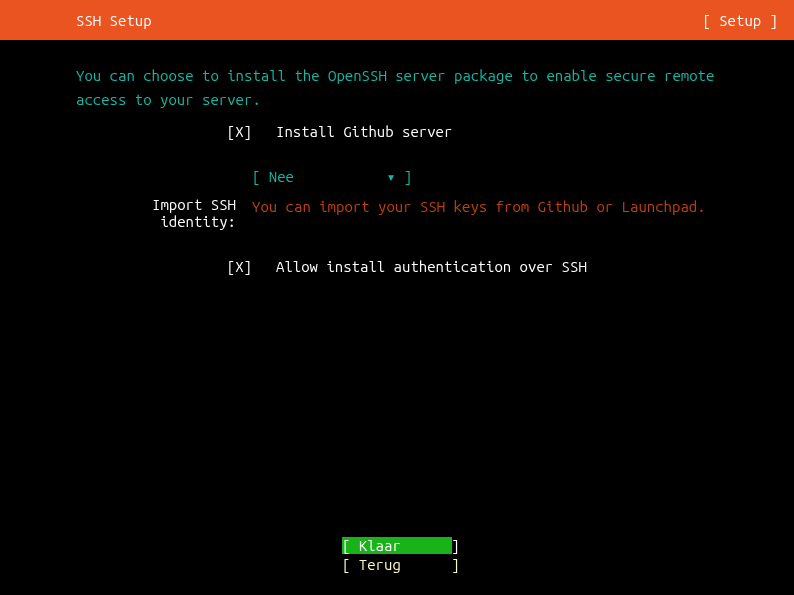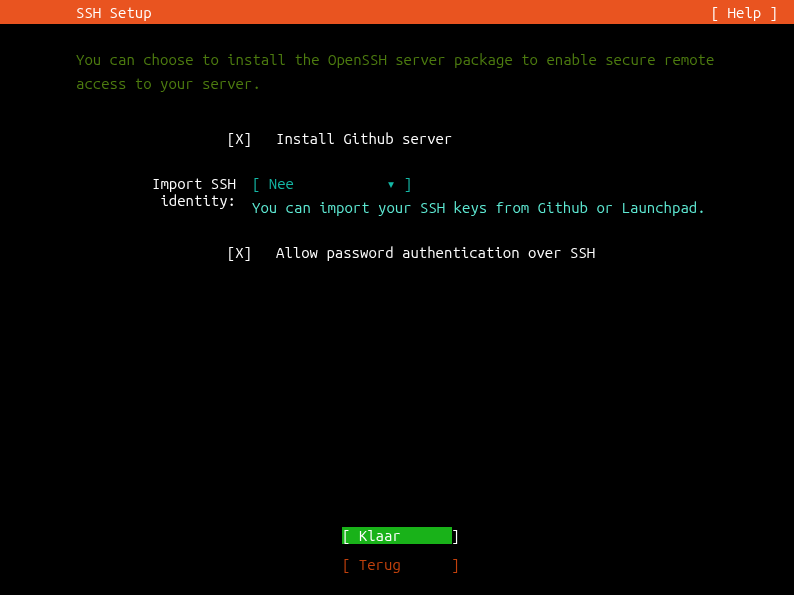--- a/index.html
+++ b/index.html
@@ -12,52 +12,53 @@
       height: 595px;
       background: #000000;
       font-family: "Ubuntu Mono", "DejaVu Sans Mono", "Courier New", monospace;
       font-size: 15px;
       color: #ffffff;
       overflow: hidden;
       position: relative;
     }
     .header-bar {
       background: #e95420;
-      height: 24px;
+      height: 40px;
       width: 100%;
       display: flex;
       justify-content: space-between;
       align-items: center;
       padding: 0 16px 0 76px;
       color: #ffffff;
     }
     .header-title {
       font-weight: normal;
     }
     .header-help {
       font-weight: normal;
     }
     .content {
       padding: 24px 76px 0 76px;
     }
     .description {
-      color: #4d7c0f;
+      color: #14b8a6;
       line-height: 1.6;
-      margin-bottom: 34px;
+      margin-bottom: 11px;
     }
     .row {
       display: flex;
       align-items: flex-start;
       margin-bottom: 4px;
     }
     .label-col {
       width: 176px;
       text-align: right;
       padding-right: 16px;
       color: #ffffff;
+      margin-top: 28px;
     }
     .label-col.dimmed {
       color: #666666;
     }
     .checkbox-col {
       width: 176px;
       text-align: right;
       padding-right: 0;
     }
     .checkbox-bracket {
@@ -66,58 +67,58 @@
     }
     .field-col {
       flex: 1;
       color: #ffffff;
     }
     .select-field {
       color: #14b8a6;
       white-space: pre;
     }
     .hint-text {
-      color: #5eead4;
-      margin-top: 6px;
+      color: #c2410c;
+      margin-top: 12px;
     }
     .section {
       margin-bottom: 28px;
     }
     .footer-buttons {
       position: absolute;
       bottom: 22px;
       left: 0;
       width: 100%;
       display: flex;
       flex-direction: column;
       align-items: center;
-      gap: 12px;
+      gap: 2px;
     }
     .btn {
       width: 110px;
       text-align: left;
       padding: 0 0;
       white-space: pre;
       font-family: inherit;
       font-size: inherit;
     }
     .btn-highlight {
       background: #19b219;
       color: #ffffff;
     }
     .btn-normal {
-      color: #c2410c;
+      color: #fef9c3;
     }
   </style>
 </head>
 <body>
 
 <div class="header-bar">
   <span class="header-title">SSH Setup</span>
-  <span class="header-help">[ Help ]</span>
+  <span class="header-help">[ Setup ]</span>
 </div>
 
 <div class="content">
   <div class="description">You can choose to install the OpenSSH server package to enable secure remote access to your server.</div>
 
   <div class="section">
     <div class="row">
       <div class="checkbox-col">
         <span class="checkbox-bracket">[X]</span>
       </div>
@@ -139,21 +140,21 @@
     </div>
   </div>
 
 
   <div class="section">
     <div class="row">
       <div class="checkbox-col">
         <span class="checkbox-bracket">[X]</span>
       </div>
       <div class="field-col" style="padding-left: 24px;">
-        <span>Allow password authentication over SSH</span>
+        <span>Allow install authentication over SSH</span>
       </div>
     </div>
   </div>
 </div>
 
 <div class="footer-buttons">
   <div class="btn btn-highlight">[ Klaar      ]</div>
   <div class="btn btn-normal">[ Terug      ]</div>
 </div>
 

